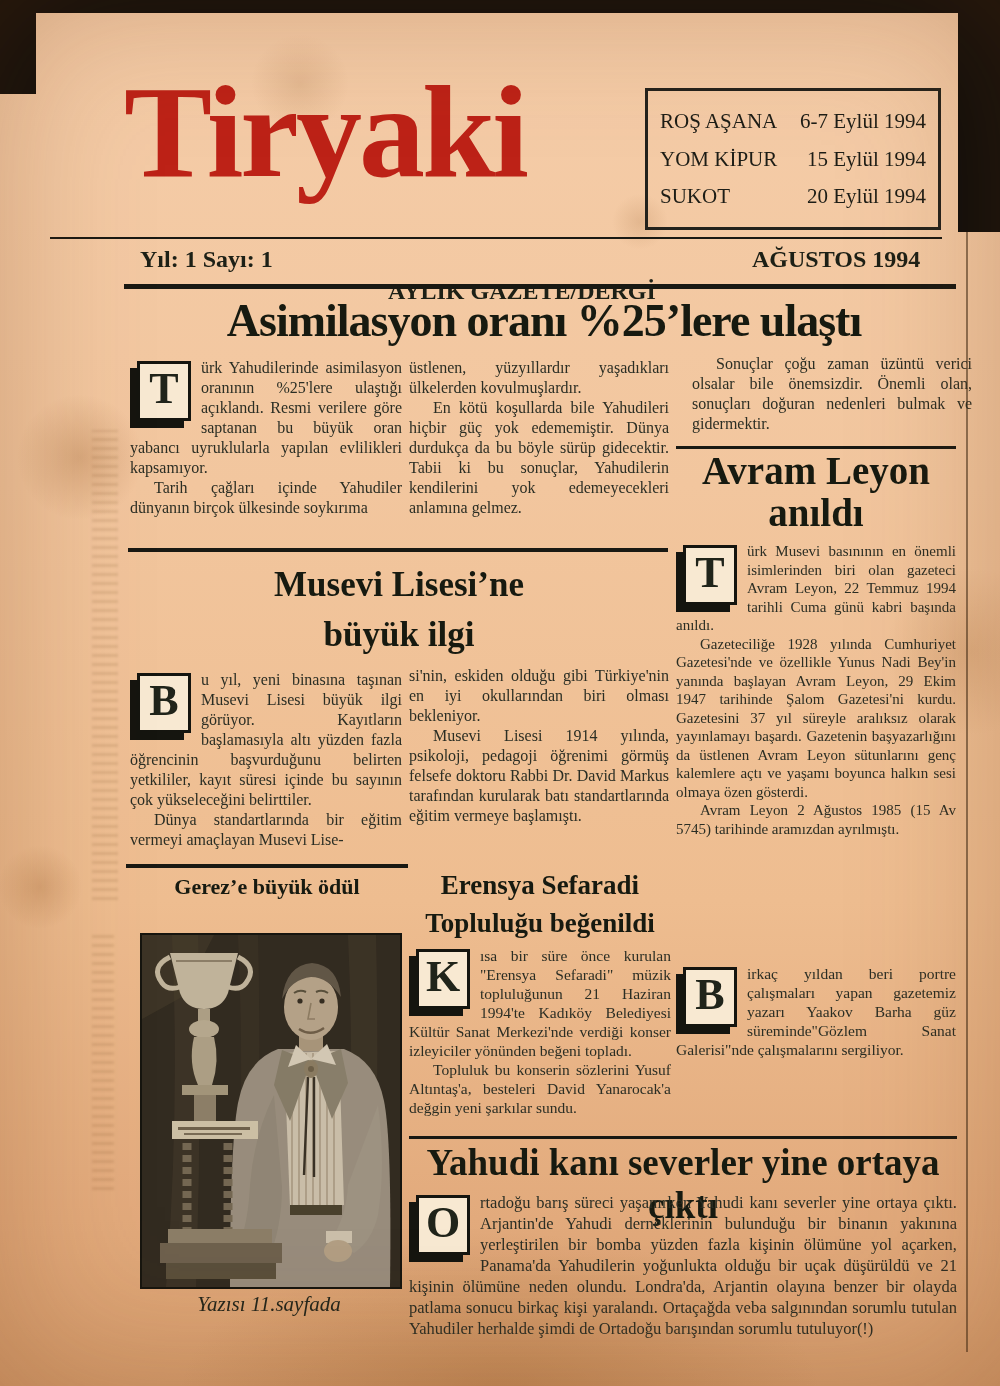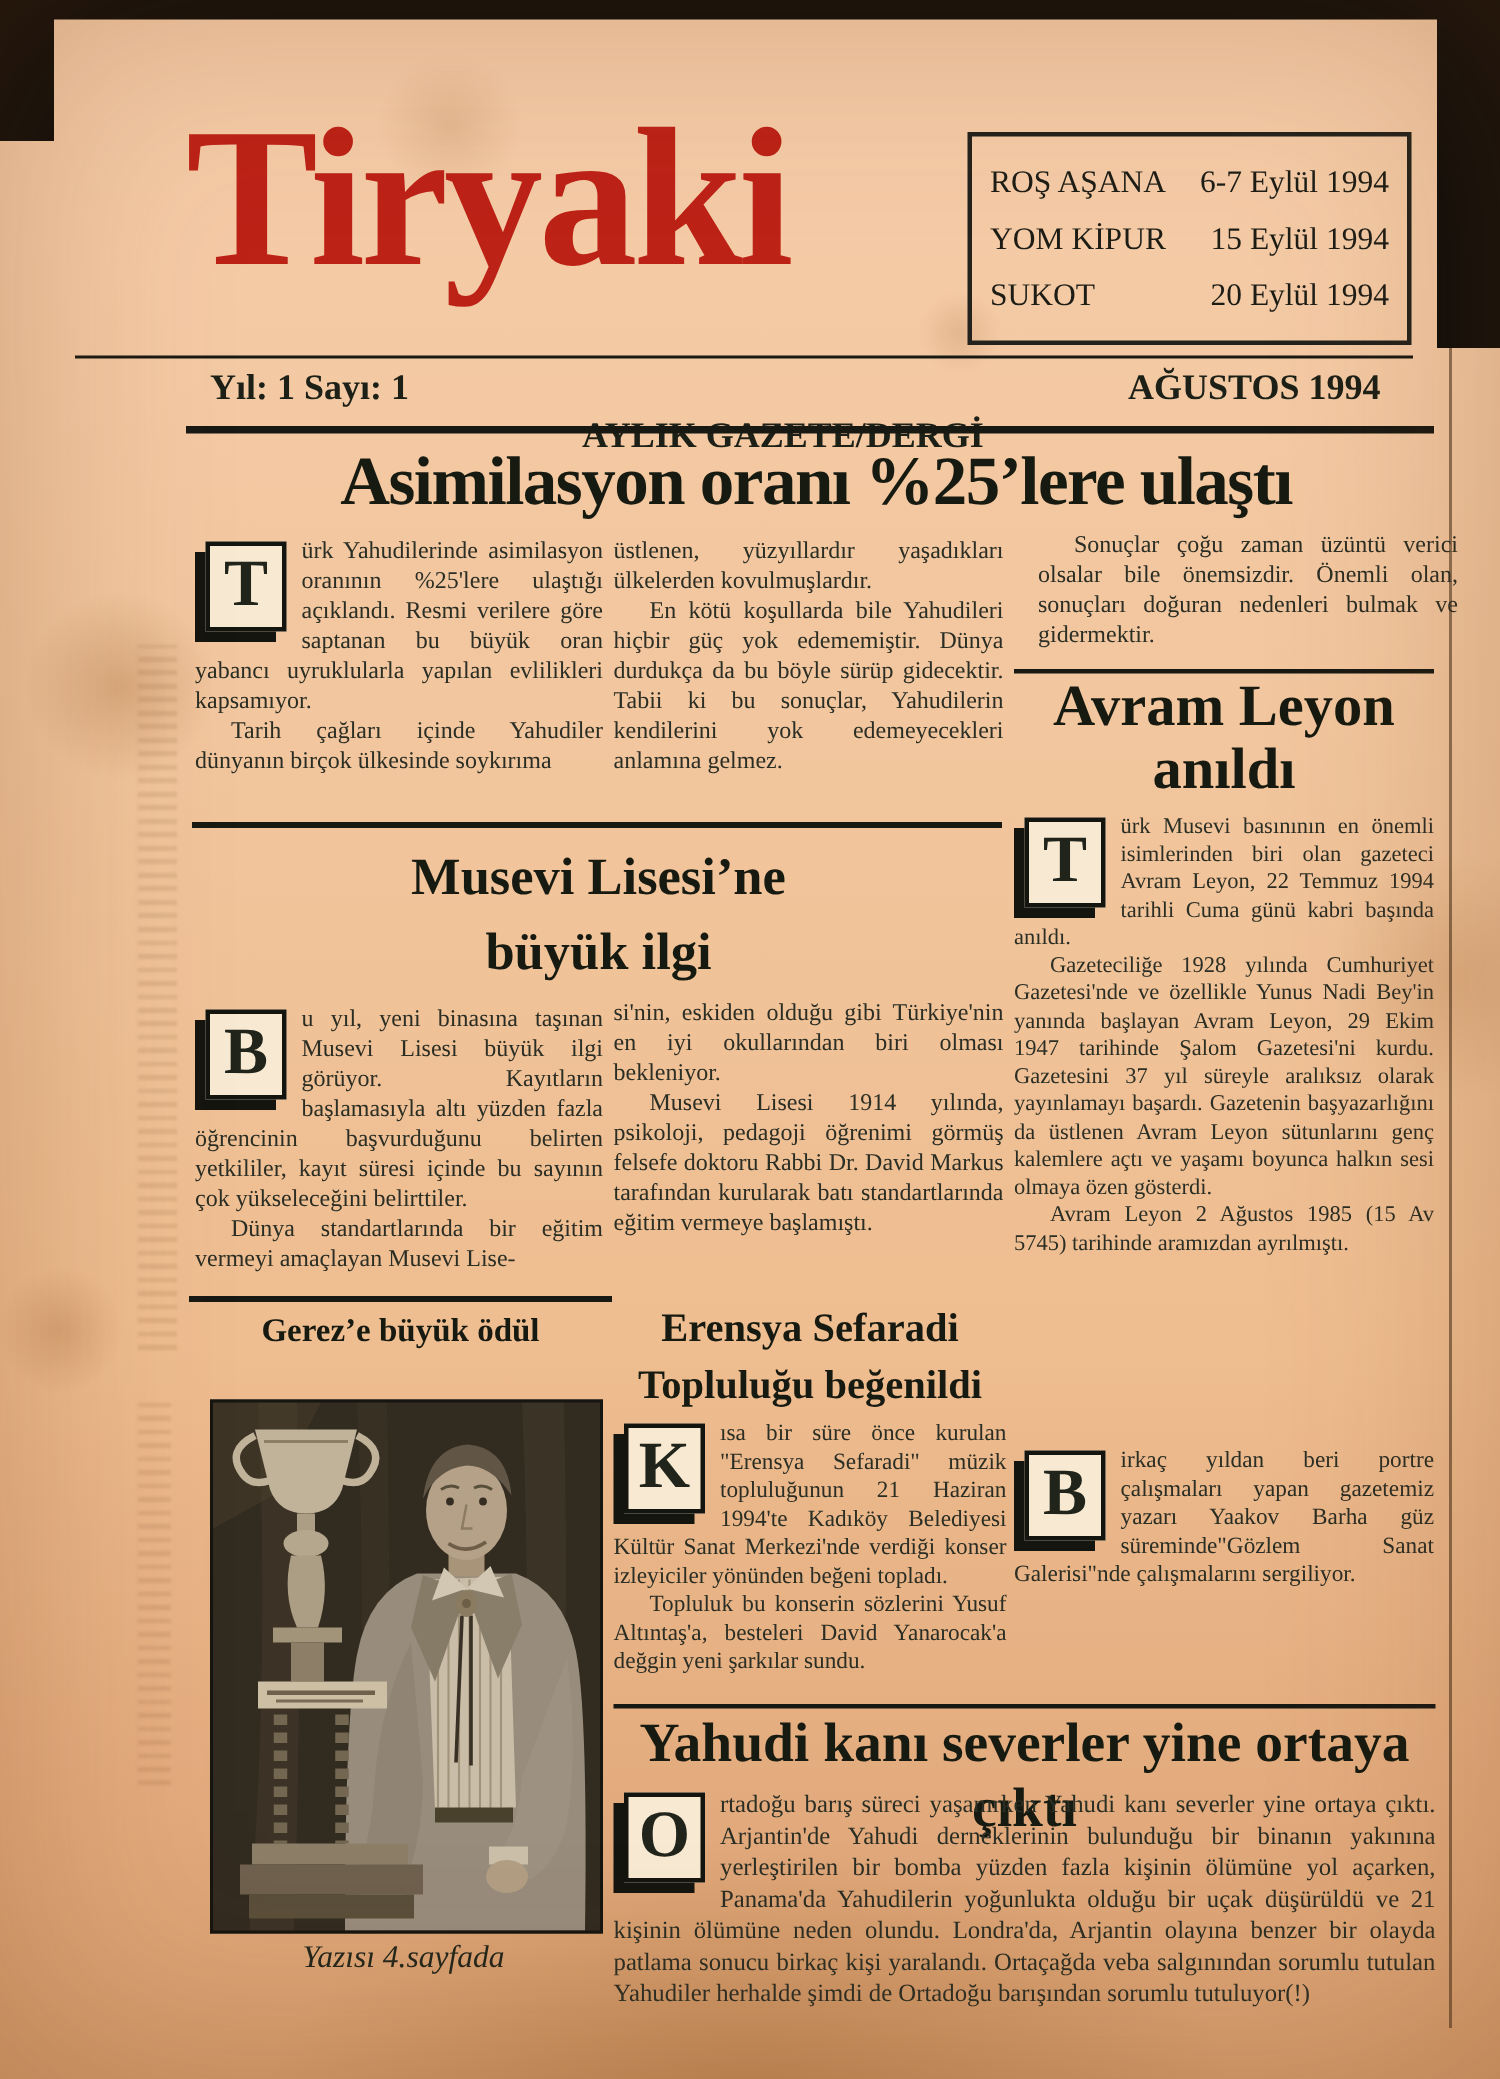--- a/index.html
+++ b/index.html
@@ -171,21 +171,21 @@
       <rect x="36" y="192" width="72" height="3" fill="#6e6350"></rect>
       <rect x="42" y="198" width="58" height="2" fill="#7a6f5c"></rect>
       <path d="M45 208 V294" stroke="#746a58" stroke-width="9" stroke-dasharray="7 5"></path>
       <path d="M86 208 V294" stroke="#746a58" stroke-width="9" stroke-dasharray="7 5"></path>
       <rect x="26" y="294" width="104" height="14" fill="#8f8470"></rect>
       <rect x="18" y="308" width="122" height="20" fill="#6e6453"></rect>
       <rect x="24" y="328" width="110" height="16" fill="#57503f"></rect>
       <rect x="0" y="0" width="258" height="352" fill="#7a4a1e" opacity="0.10"></rect>
     </svg>
   </div>
-  <div class="caption">Yazısı 4.sayfada</div>
+  <div class="caption">Yazısı 11.sayfada</div>
 
   <div class="h" style="left:409px;top:866px;width:262px;font-size:27px;line-height:38px;">
     <div>Erensya Sefaradi</div>
     <div>Topluluğu beğenildi</div>
   </div>
   <div class="col fs155" style="left:409px;top:946px;width:262px;">
     <p><span class="dropcap">K</span><span>ısa bir süre önce kurulan "Erensya Sefaradi" müzik topluluğunun 21 Haziran 1994'te Kadıköy Belediyesi Kültür Sanat Merkezi'nde verdiği konser izleyiciler yönünden beğeni topladı.</span></p>
     <p class="ind">Topluluk bu konserin sözlerini Yusuf Altıntaş'a, besteleri David Yanarocak'a değgin yeni şarkılar sundu.</p>
   </div>
 

